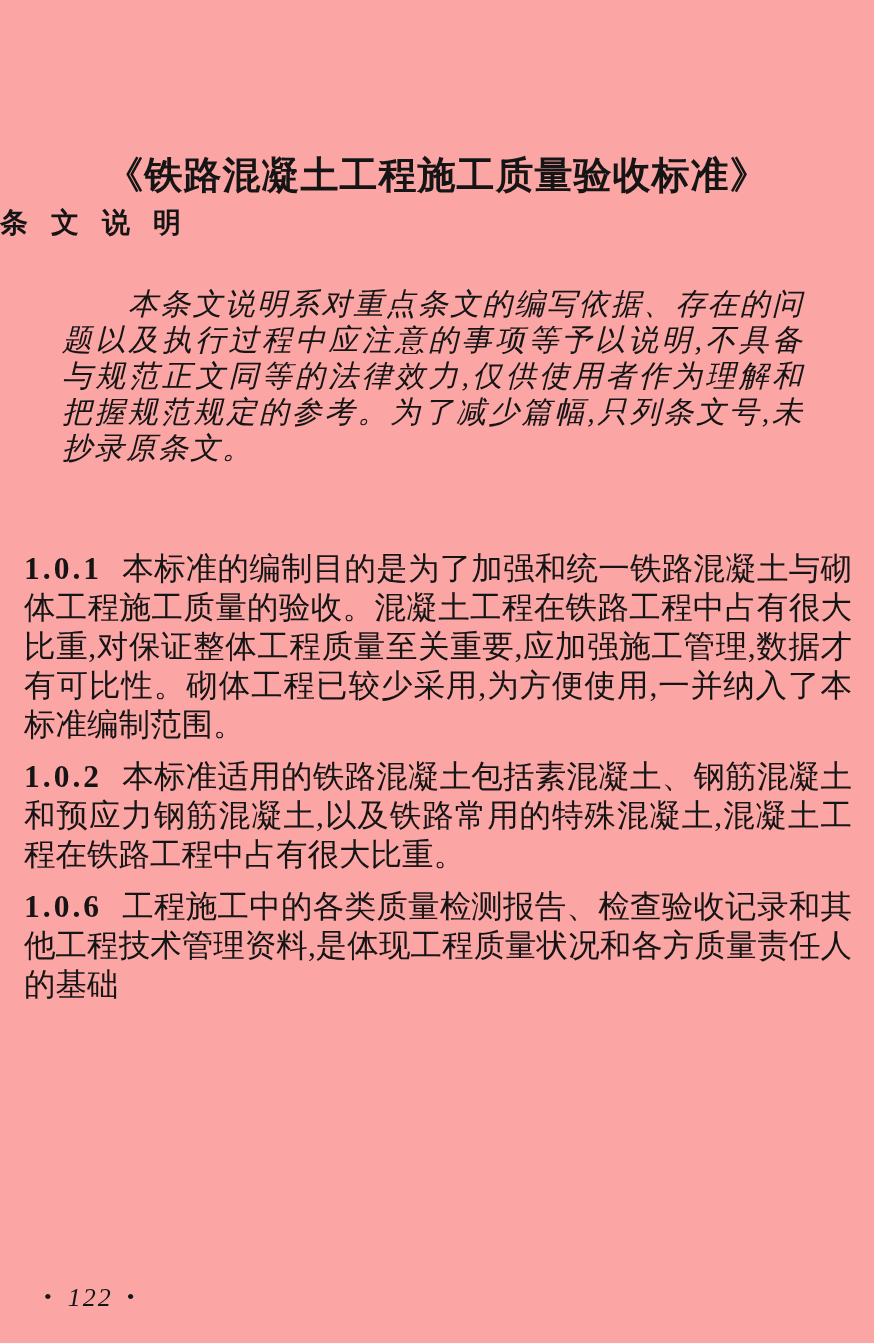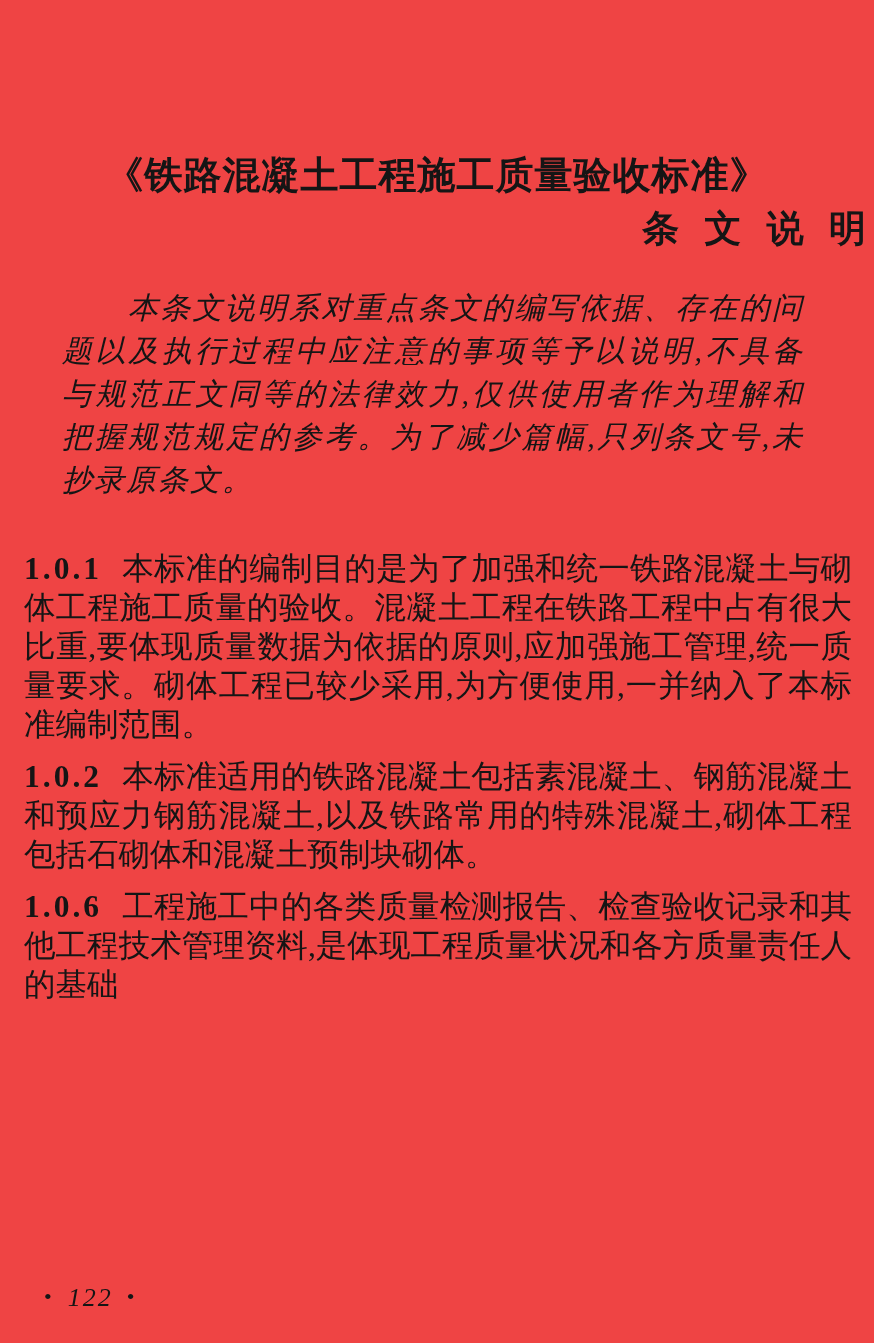--- a/index.html
+++ b/index.html
@@ -2,54 +2,54 @@
 <html><head>
 <meta charset="utf-8">
 <style>
   * { margin: 0; padding: 0; box-sizing: border-box; }
   html, body { background: #e8e8e8; }
   body { font-family: "Liberation Serif", "DejaVu Serif", serif; }
   .page {
     position: relative;
     width: 874px;
     height: 1343px;
-    background: #ef4444;
+    background: #fca5a5;
     color: #151515;
     overflow: hidden;
     margin: 0 auto;
   }
   .title-line1 {
     position: absolute;
     top: 150px;
     left: 0;
     width: 100%;
     text-align: center;
     font-size: 38px;
     font-weight: bold;
     letter-spacing: 1px;
     white-space: nowrap;
   }
   .title-line2 {
     position: absolute;
     top: 204px;
     left: 0;
     width: 100%;
-    text-align: right;
-    font-size: 37px;
+    text-align: left;
+    font-size: 28px;
     font-weight: bold;
     letter-spacing: 8px;
     white-space: nowrap;
   }
   .preface {
     position: absolute;
     top: 286px;
     left: 62px;
     width: 742px;
     font-size: 30px;
-    line-height: 43px;
+    line-height: 36px;
     letter-spacing: 2px;
     font-style: italic;
     text-align: justify;
     text-indent: 2.2em;
   }
   .content {
     position: absolute;
     top: 549px;
     left: 24px;
     width: 828px;
@@ -89,23 +89,23 @@
 <div class="page">
 
   <div class="title-line1">《铁路混凝土工程施工质量验收标准》</div>
 
   <div class="title-line2">条 文 说 明</div>
 
   <p class="preface">本条文说明系对重点条文的编写依据、存在的问题以及执行过程中应注意的事项等予以说明,不具备与规范正文同等的法律效力,仅供使用者作为理解和把握规范规定的参考。为了减少篇幅,只列条文号,未抄录原条文。</p>
 
   <div class="content">
 
-    <p class="section"><span class="sec-num">1.0.1</span><span>本标准的编制目的是为了加强和统一铁路混凝土与砌体工程施工质量的验收。混凝土工程在铁路工程中占有很大比重,要体现质量数据为依据的原则,应加强施工管理,统一质量要求。砌体工程已较少采用,为方便使用,一并纳入了本标准编制范围。</span></p>
+    <p class="section"><span class="sec-num">1.0.1</span><span>本标准的编制目的是为了加强和统一铁路混凝土与砌体工程施工质量的验收。混凝土工程在铁路工程中占有很大比重,对保证整体工程质量至关重要,应加强施工管理,数据才有可比性。砌体工程已较少采用,为方便使用,一并纳入了本标准编制范围。</span></p>
 
-    <p class="section"><span class="sec-num">1.0.2</span><span>本标准适用的铁路混凝土包括素混凝土、钢筋混凝土和预应力钢筋混凝土,以及铁路常用的特殊混凝土,砌体工程包括石砌体和混凝土预制块砌体。</span></p>
+    <p class="section"><span class="sec-num">1.0.2</span><span>本标准适用的铁路混凝土包括素混凝土、钢筋混凝土和预应力钢筋混凝土,以及铁路常用的特殊混凝土,混凝土工程在铁路工程中占有很大比重。</span></p>
 
 
     <p class="section"><span class="sec-num">1.0.6</span><span>工程施工中的各类质量检测报告、检查验收记录和其他工程技术管理资料,是体现工程质量状况和各方质量责任人的基础</span></p>
 
   </div>
 
   <div class="footer"><span class="dot">•</span><span class="page-num">122</span><span class="dot">•</span></div>
 
 </div>
 

